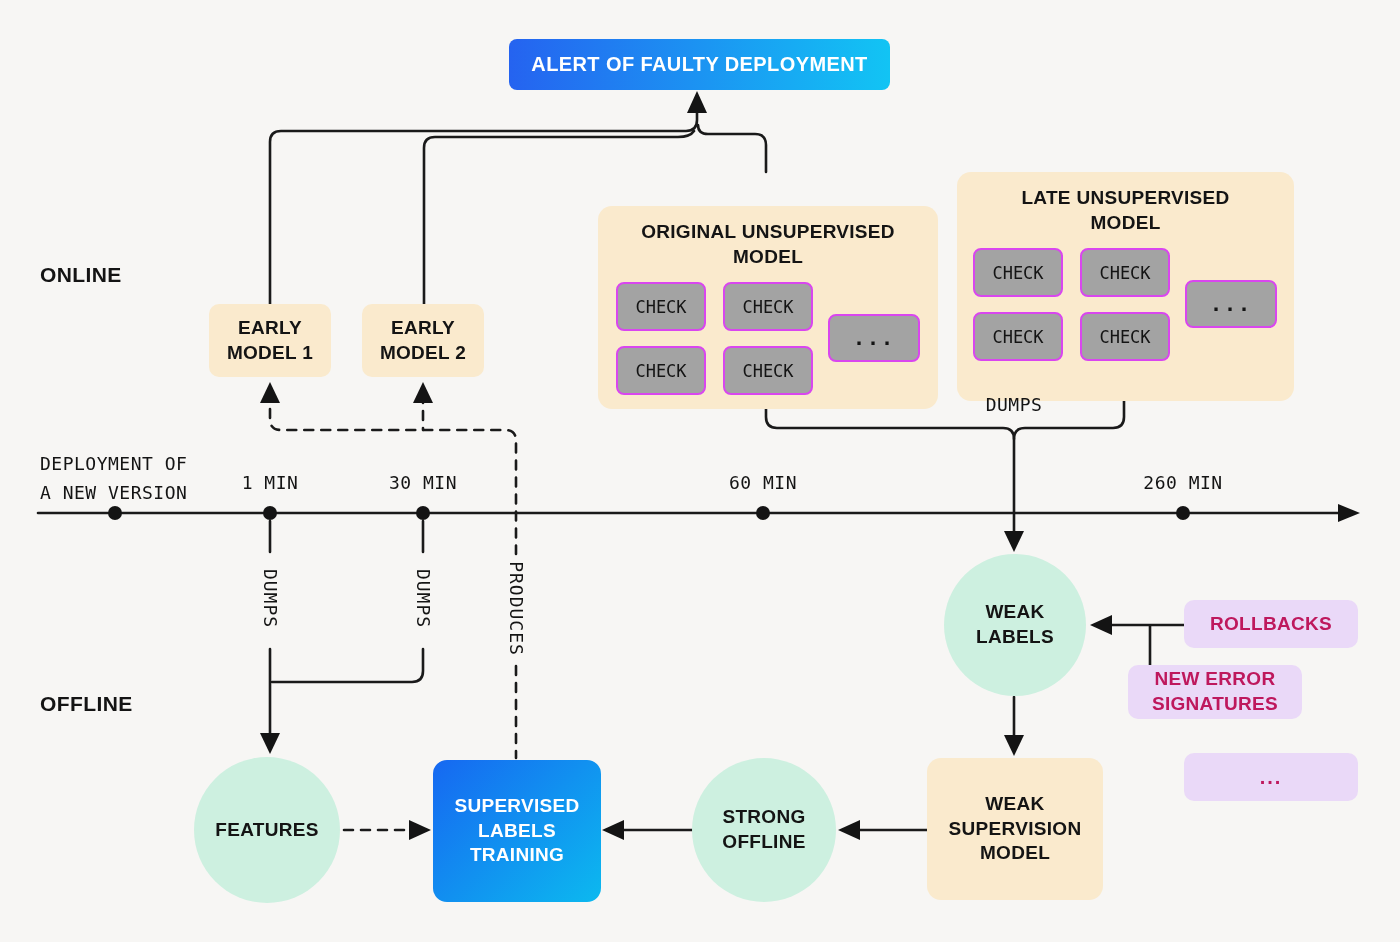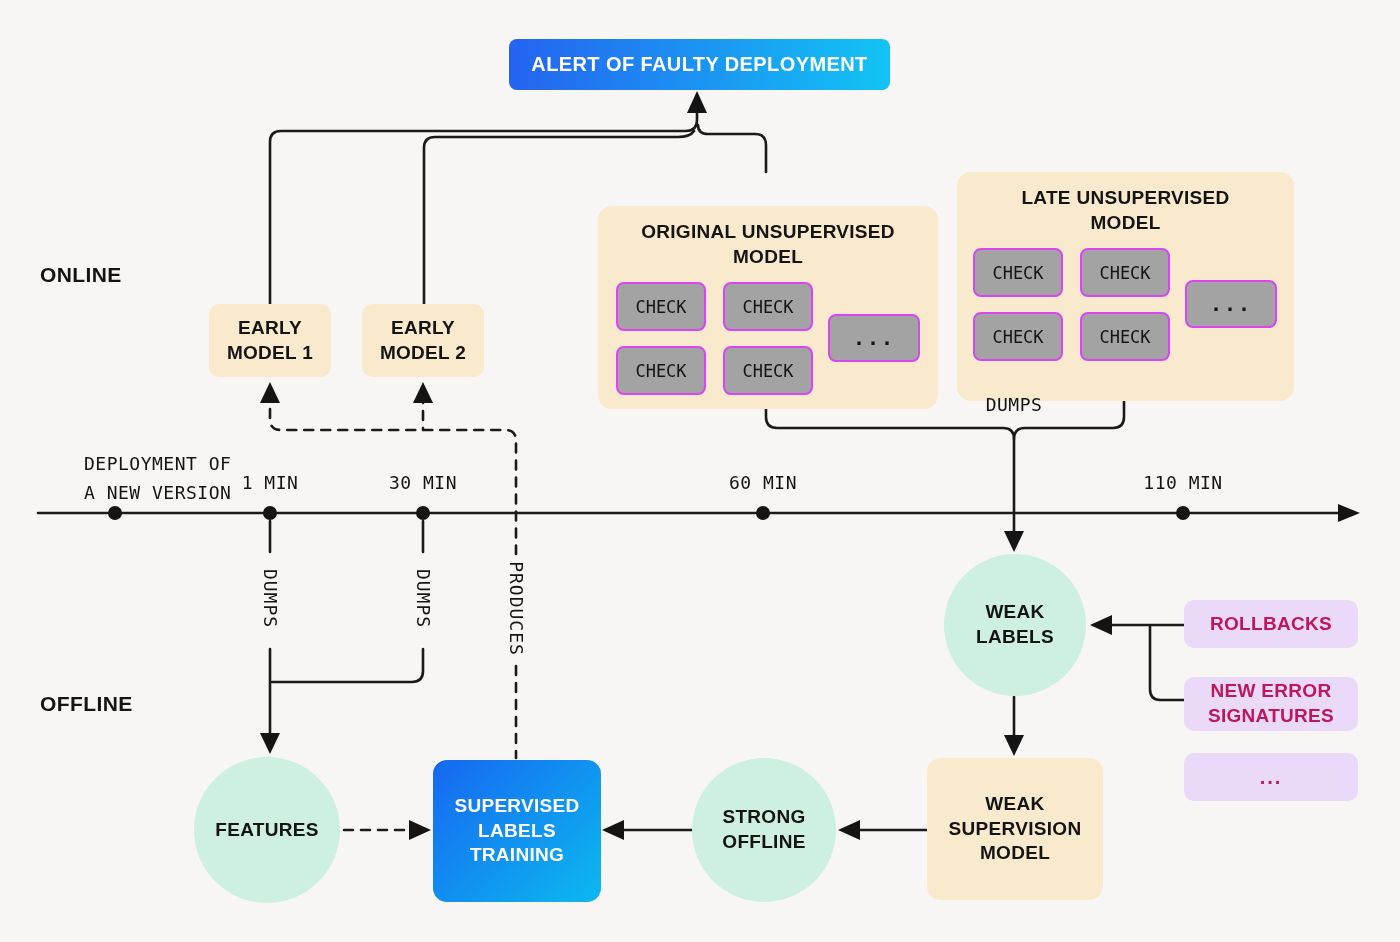--- a/index.html
+++ b/index.html
@@ -121,26 +121,26 @@
     <div class="check" style="left:16px;top:140px;width:90px;height:49px;">CHECK</div>
     <div class="check" style="left:123px;top:140px;width:90px;height:49px;">CHECK</div>
     <div class="check dots" style="left:228px;top:108px;width:92px;height:48px;">...</div>
   </div>
 
   <div class="node peach h-bold prelines" style="left:209px;top:304px;width:122px;height:73px;border-radius:10px;">EARLY
 MODEL 1</div>
   <div class="node peach h-bold prelines" style="left:362px;top:304px;width:122px;height:73px;border-radius:10px;">EARLY
 MODEL 2</div>
 
-  <div class="abs mono prelines" style="left:40px;top:449px;line-height:29px;z-index:2;margin-left:44px;">DEPLOYMENT OF
+  <div class="abs mono prelines" style="left:40px;top:449px;line-height:29px;z-index:2;">DEPLOYMENT OF
 A NEW VERSION</div>
   <div class="tick" style="left:270px;top:472px;">1 MIN</div>
   <div class="tick" style="left:423px;top:472px;">30 MIN</div>
   <div class="tick" style="left:763px;top:472px;">60 MIN</div>
-  <div class="tick" style="left:1183px;top:472px;">110 MIN</div>
+  <div class="tick" style="left:1183px;top:472px;">260 MIN</div>
 
   <div class="tick" style="left:1014px;top:394px;">DUMPS</div>
   <div class="vlabel" style="left:235px;top:588px;width:70px;text-align:center;">DUMPS</div>
   <div class="vlabel" style="left:388px;top:588px;width:70px;text-align:center;">DUMPS</div>
   <div class="vlabel" style="left:466px;top:598px;width:100px;text-align:center;">PRODUCES</div>
 
   <div class="node mint h-bold" style="left:194px;top:757px;width:146px;height:146px;">FEATURES</div>
 
   <div class="node bluegrad2 h-bold prelines" style="left:433px;top:760px;width:168px;height:142px;">SUPERVISED
 LABELS
@@ -150,17 +150,17 @@
 OFFLINE</div>
 
   <div class="node peach h-bold prelines" style="left:927px;top:758px;width:176px;height:142px;">WEAK
 SUPERVISION
 MODEL</div>
 
   <div class="node mint h-bold prelines" style="left:944px;top:554px;width:142px;height:142px;">WEAK
 LABELS</div>
 
   <div class="node lav h-bold" style="left:1184px;top:600px;width:174px;height:48px;">ROLLBACKS</div>
-  <div class="node lav h-bold prelines" style="left:1184px;top:665px;width:174px;height:54px;margin-top:12px;">NEW ERROR
+  <div class="node lav h-bold prelines" style="left:1128px;top:665px;width:174px;height:54px;">NEW ERROR
 SIGNATURES</div>
   <div class="node lav h-bold dots" style="left:1184px;top:753px;width:174px;height:48px;">...</div>
 
 </div>
 
 </body></html>

